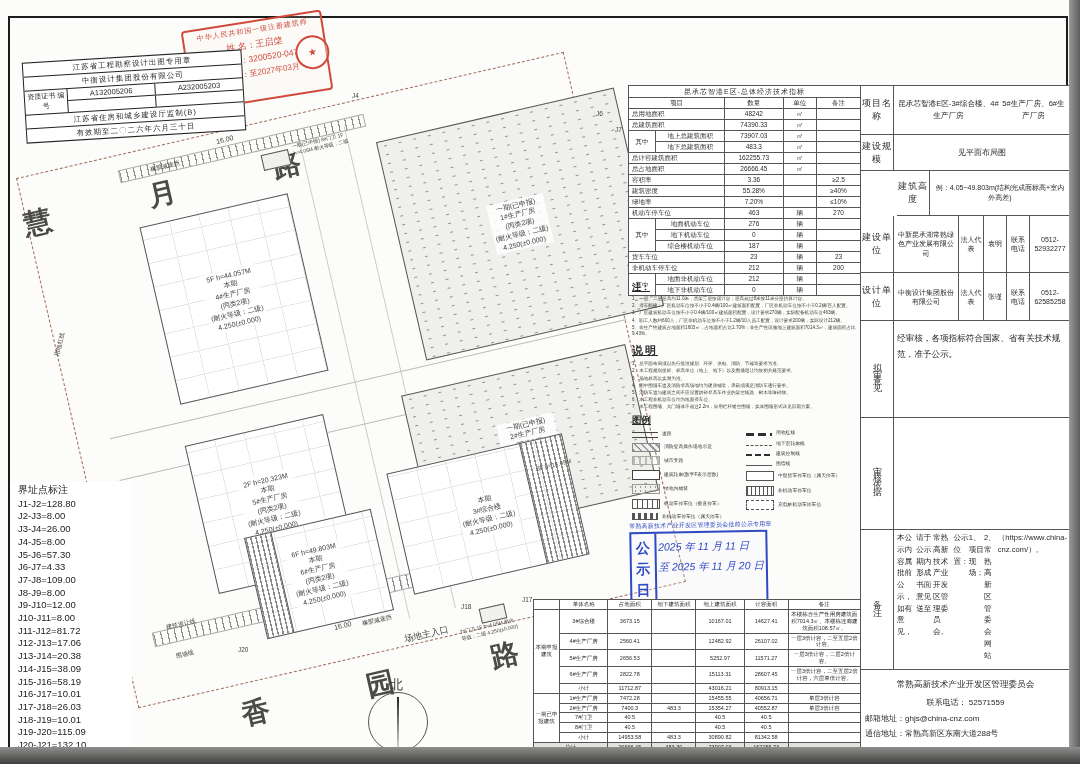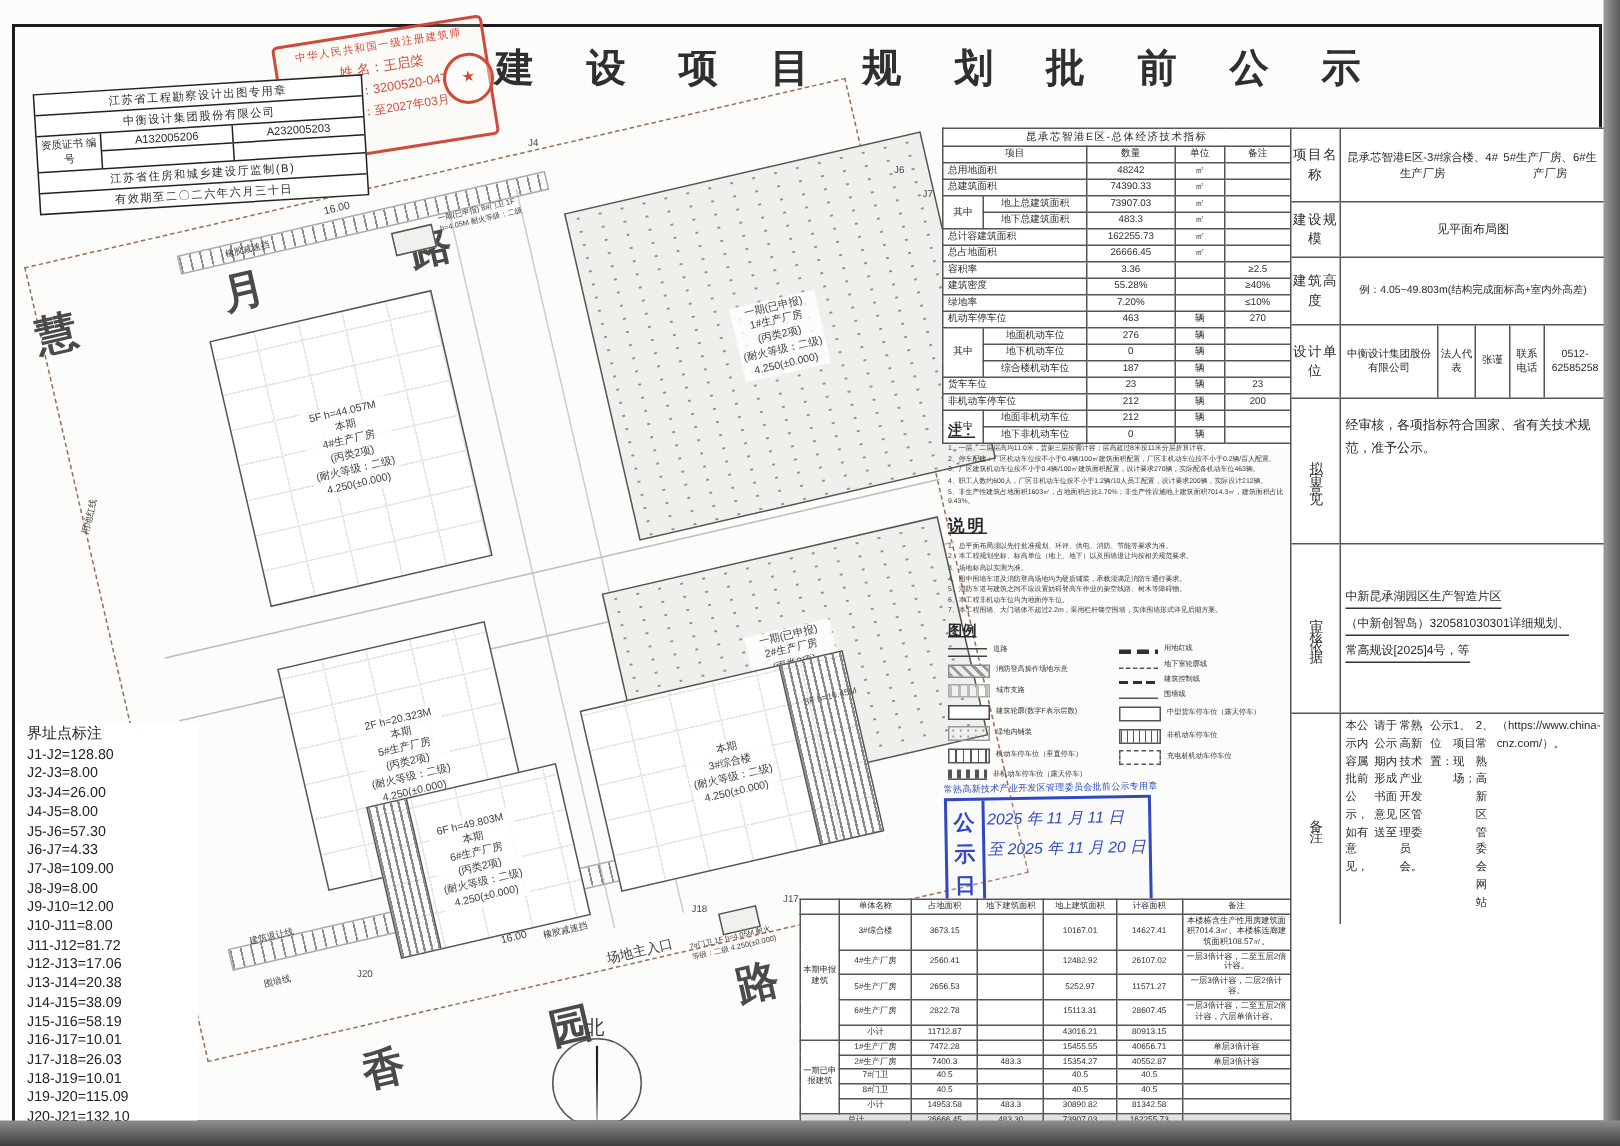--- a/index.html
+++ b/index.html
@@ -245,21 +245,20 @@
           <div>J16-J17=10.01</div>
           <div>J17-J18=26.03</div>
           <div>J18-J19=10.01</div>
           <div>J19-J20=115.09</div>
           <div>J20-J21=132.10</div>
           <div>J21-J1=104.06</div>
         </div>
     </div>
   </div>
 
-  <div class="abs title">建 设 项 目 规 划 批 前 公 示</div>
 
   <div class="abs stamp-red">
     <div class="r1">中华人民共和国一级注册建筑师</div>
     <div class="r2">姓 名：王启棨</div>
     <div class="r3">注册号：3200520-047</div>
     <div class="r4">有效期：至2027年03月</div>
     <div class="seal-circle">★</div>
   </div>
 
   <div class="abs stamp-black">
@@ -631,55 +630,68 @@
       <div class="rp-lab">项目名称</div>
       <div class="rp-val" style="font-size:7.6px;">
         <div>昆承芯智港E区-3#综合楼、4#生产厂房</div>
         <div>5#生产厂房、6#生产厂房</div>
       </div>
     </div>
     <div class="rp-row" style="height:36px;">
       <div class="rp-lab">建设规模</div>
       <div class="rp-val">见平面布局图</div>
     </div>
-    <div class="rp-row" style="height:44px;">
+    <div class="rp-row" style="height:44px;margin-left:36px;">
       <div class="rp-lab">建筑高度</div>
       <div class="rp-val" style="font-size:7px;">例：4.05~49.803m(结构完成面标高+室内外高差)</div>
+    </div>
+    <div class="rp-row" style="height:56px;">
+      <div class="rp-lab">建设单位</div>
+      <div class="cellgrid">
+        <div class="cg" style="width:62px;">中新昆承湖常熟绿色产业发展有限公司</div>
+        <div class="cg" style="width:22px;">法人代表</div>
+        <div class="cg" style="width:20px;">袁明</div>
+        <div class="cg" style="width:20px;">联系电话</div>
+        <div class="cg" style="flex:1;">0512-52932277</div>
+      </div>
     </div>
     <div class="rp-row" style="height:48px;">
       <div class="rp-lab">设计单位</div>
       <div class="cellgrid">
         <div class="cg" style="width:62px;">中衡设计集团股份有限公司</div>
         <div class="cg" style="width:22px;">法人代表</div>
         <div class="cg" style="width:20px;">张谨</div>
         <div class="cg" style="width:20px;">联系电话</div>
         <div class="cg" style="flex:1;">0512-62585258</div>
       </div>
     </div>
     <div class="rp-row" style="height:96px;">
       <div class="rp-lab vert">拟审意见</div>
       <div class="rp-val left" style="align-items:flex-start;padding-top:10px;font-size:8.6px;line-height:1.8;">经审核，各项指标符合国家、省有关技术规范，准予公示。</div>
     </div>
     <div class="rp-row" style="height:112px;">
       <div class="rp-lab vert">审核依据</div>
-      <div class="rp-val left" style="flex-direction:column;align-items:flex-start;justify-content:center;font-size:8px;" id="basis-lines">
-          <div class="u-line">中新昆承湖园区生产智造片区</div>
-          <div class="u-line">（中新创智岛）320581030301详细规划、</div>
-          <div class="u-line">常高规设[2025]4号，等</div>
-        </div>
     </div>
     <div class="rp-row" style="height:140px;">
       <div class="rp-lab vert">备注</div>
       <div class="rp-val left" style="flex-direction:row;align-items:flex-start;justify-content:center;font-size:7.6px;line-height:1.55;" id="remark-lines">
           <div>本公示内容属批前公示，如有意见，</div>
           <div>请于公示期内形成书面意见送至</div>
           <div>常熟高新技术产业开发区管理委员会。</div>
           <div>公示位置：</div>
           <div>1、项目现场；</div>
           <div>2、常熟高新区管委会网站</div>
           <div>（https://www.china-cnz.com/）。</div>
         </div>
     </div>
+    <div class="rp-row" style="flex:1;">
+      <div class="rp-footer" style="width:100%;">
+        <div class="org">常熟高新技术产业开发区管理委员会</div>
+        <div style="text-align:center;"><span>联系电话：</span>&nbsp;<span>52571559</span></div>
+        <div><span>邮箱地址：</span><span>ghjs@china-cnz.com</span></div>
+        <div><span>通信地址：</span><span>常熟高新区东南大道288号</span></div>
+      </div>
+    </div>
   </div>
 
   <div class="abs scan-right"></div>
   <div class="abs scan-bottom"></div>
 </div>
 
 </body></html>

